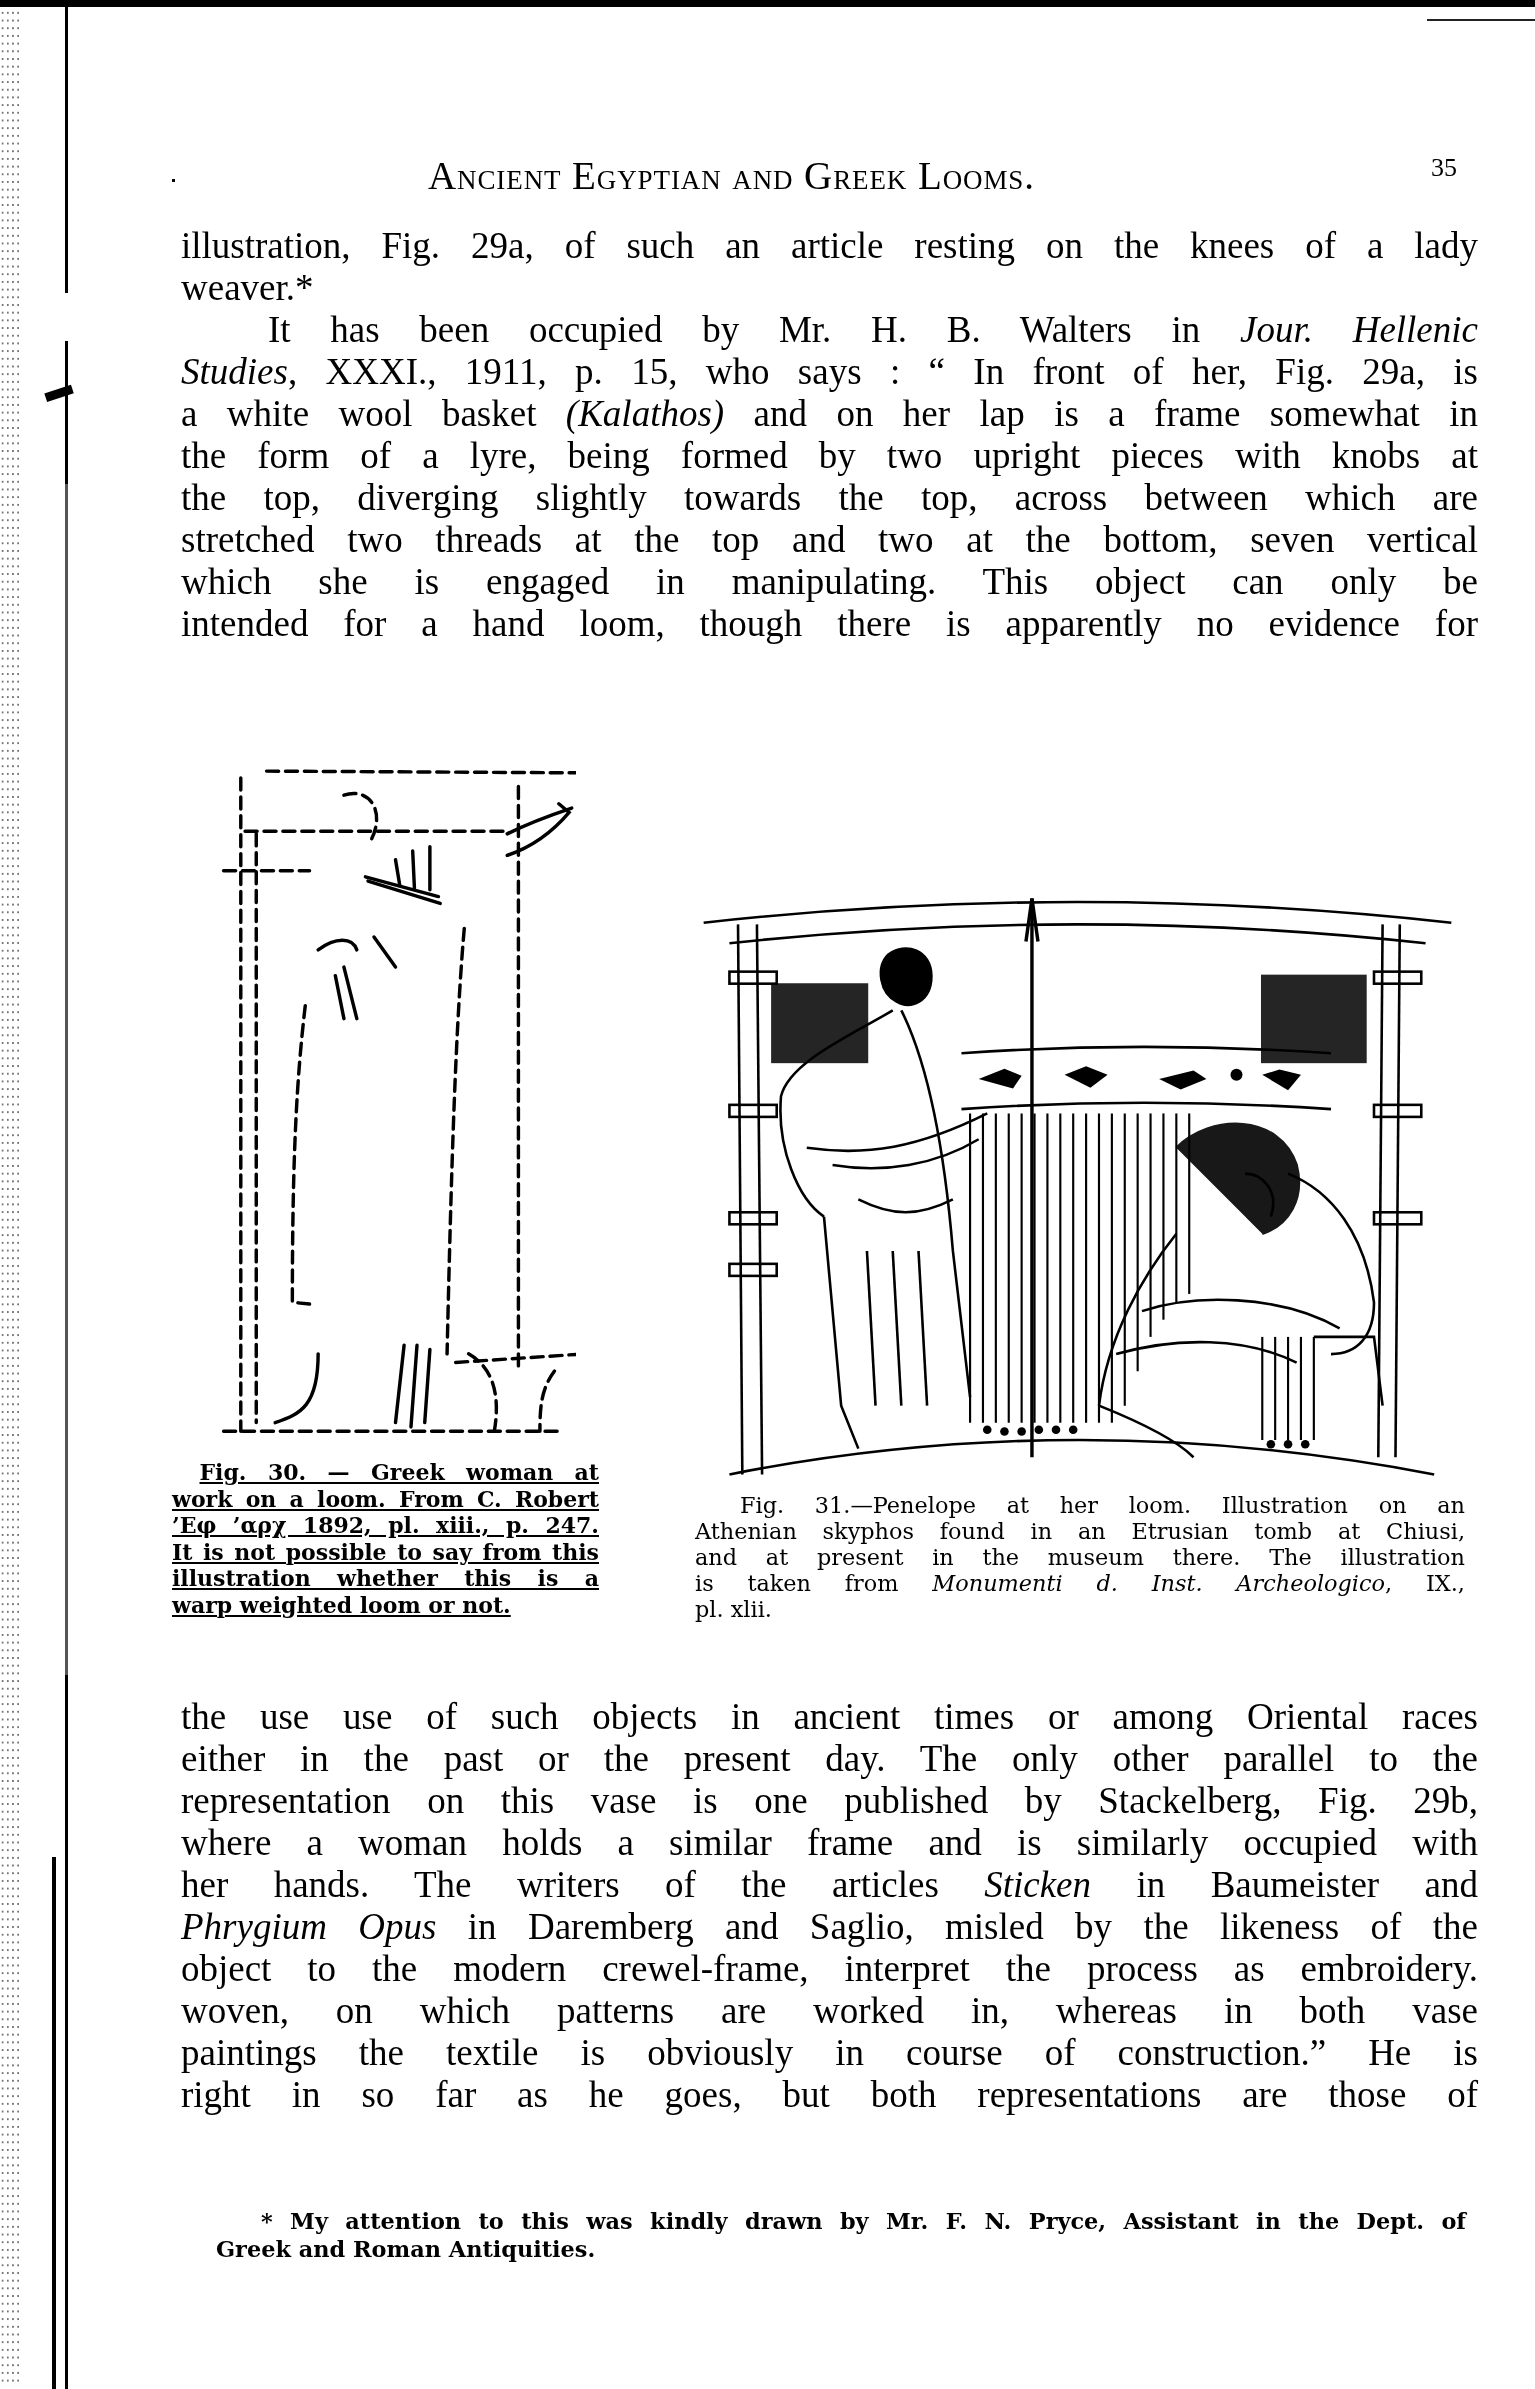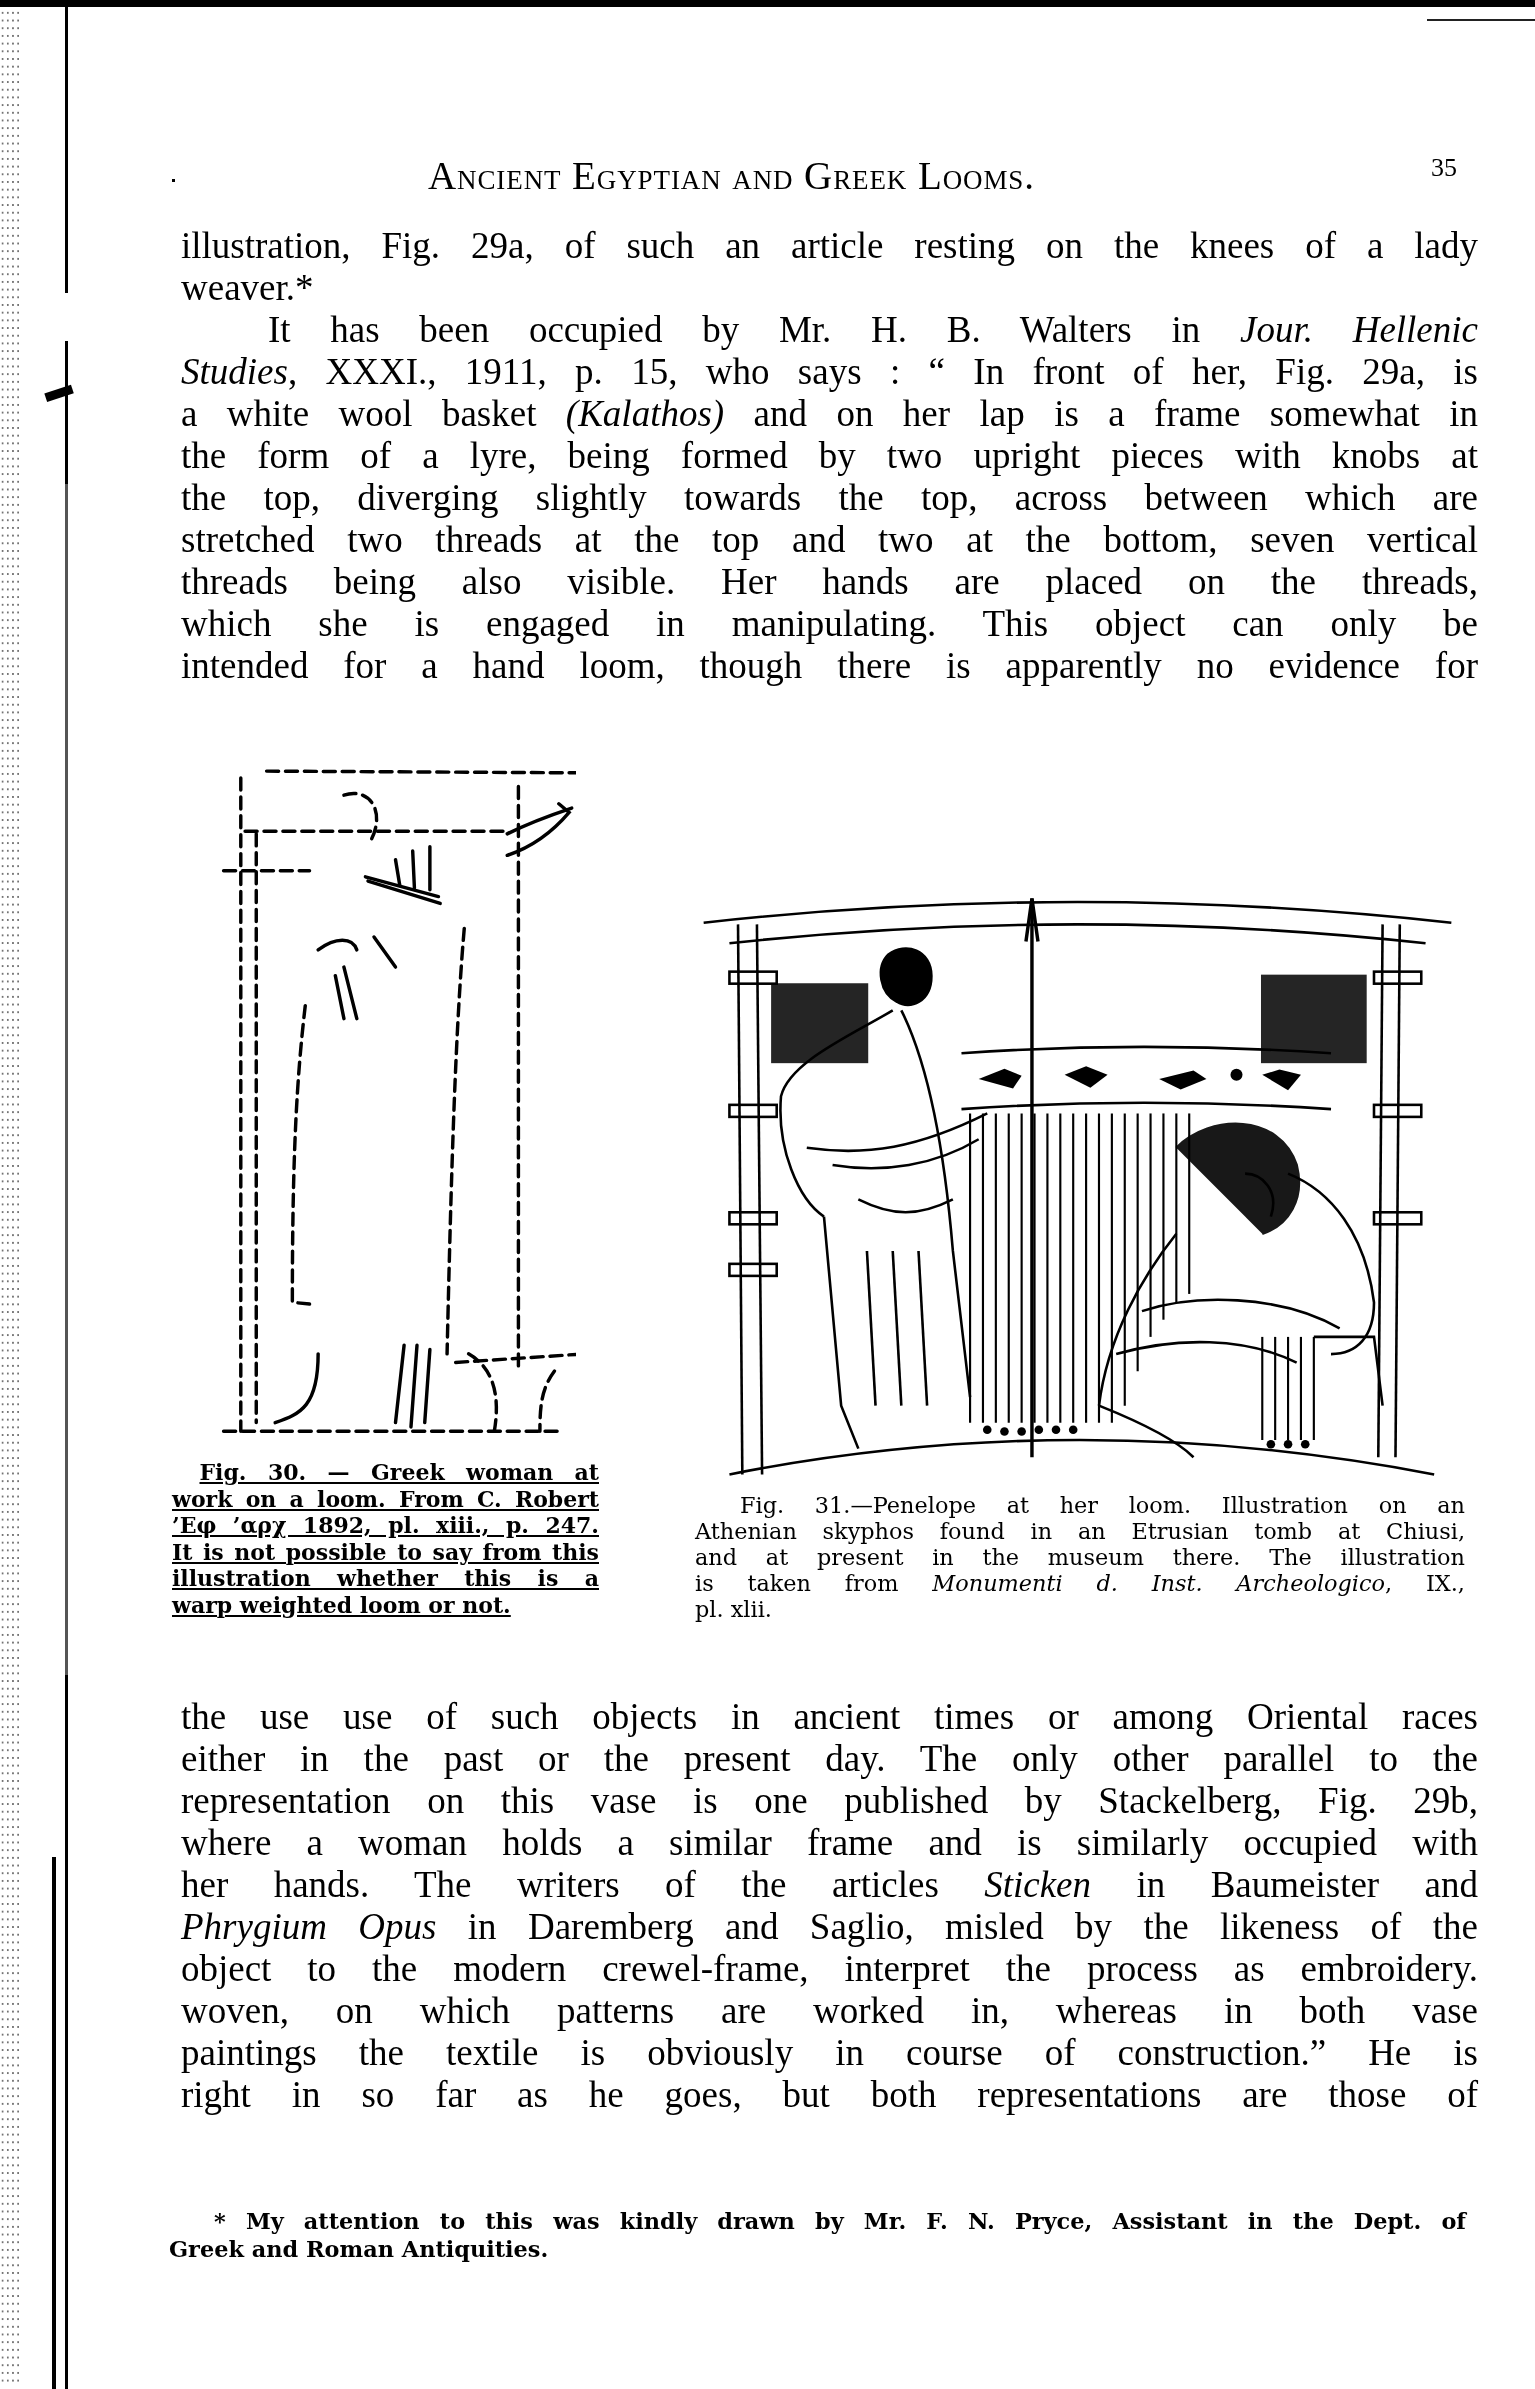--- a/index.html
+++ b/index.html
@@ -20,21 +20,21 @@
   i { font-style: italic; }
 
   .fig30 { position: absolute; left: 215px; top: 752px; width: 361px; height: 688px; }
   .fig31 { position: absolute; left: 695px; top: 890px; width: 765px; height: 593px; }
 
   .caption30 { position: absolute; left: 172px; top: 1459px; width: 427px; font-family: "DejaVu Serif", serif; font-weight: bold; font-size: 22px; line-height: 26.5px; text-decoration: underline; }
   .caption31 { position: absolute; left: 695px; top: 1492px; width: 770px; font-family: "DejaVu Serif", serif; font-weight: normal; font-size: 22.4px; line-height: 26px; }
   .caption30 .line, .caption31 .line { white-space: nowrap; }
 
   .footnote { position: absolute; left: 169px; top: 2208px; width: 1297px; font-family: "DejaVu Serif", serif; font-weight: bold; font-size: 22.4px; line-height: 27.5px; }
-  .footnote .line { white-space: nowrap; }
+  .footnote .line { white-space: nowrap; margin-left: 47px; }
 </style>
 </head>
 <body>
 
 <div class="top-edge"></div>
 <div class="top-edge2"></div>
 <div class="spine-line"></div>
 <div class="spine-line2"></div>
 <div class="noise" style="top:8.6px;height:2373px;"></div>
 <div class="speck" style="left:45px;top:389px;width:27.5px;height:8.6px;transform:rotate(-18deg);"></div>
@@ -48,21 +48,20 @@
       <span class="line"><span>illustration, Fig. 29a, of such an article resting on the knees of a lady</span></span>
       <span class="line last"><span>weaver.*</span></span>
     </div>
   <div id="para2">
       <span class="line" style="padding-left: 87px;"><span>It has been occupied by Mr. H. B. Walters in </span><i>Jour. Hellenic</i></span>
       <span class="line"><i>Studies</i><span>, XXXI., 1911, p. 15, who says : “ In front of her, Fig. 29a, is</span></span>
       <span class="line"><span>a white wool basket </span><i>(Kalathos)</i><span> and on her lap is a frame somewhat in</span></span>
       <span class="line"><span>the form of a lyre, being formed by two upright pieces with knobs at</span></span>
       <span class="line"><span>the top, diverging slightly towards the top, across between which are</span></span>
       <span class="line"><span>stretched two threads at the top and two at the bottom, seven vertical</span></span>
-      <span class="line"><span>threads being also visible. Her hands are placed on the threads,</span></span>
       <span class="line"><span>which she is engaged in manipulating. This object can only be</span></span>
       <span class="line"><span>intended for a hand loom, though there is apparently no evidence for</span></span>
     </div>
 </div>
 
 <svg class="fig30" viewBox="0 0 420 800" xmlns="http://www.w3.org/2000/svg">
   <g fill="none" stroke="#000" stroke-width="4" stroke-linecap="round" stroke-dasharray="14 8">
     <path d="M60 22 L420 24"></path>
     <path d="M35 92 L340 92"></path>
     <path d="M10 138 L110 138"></path>

